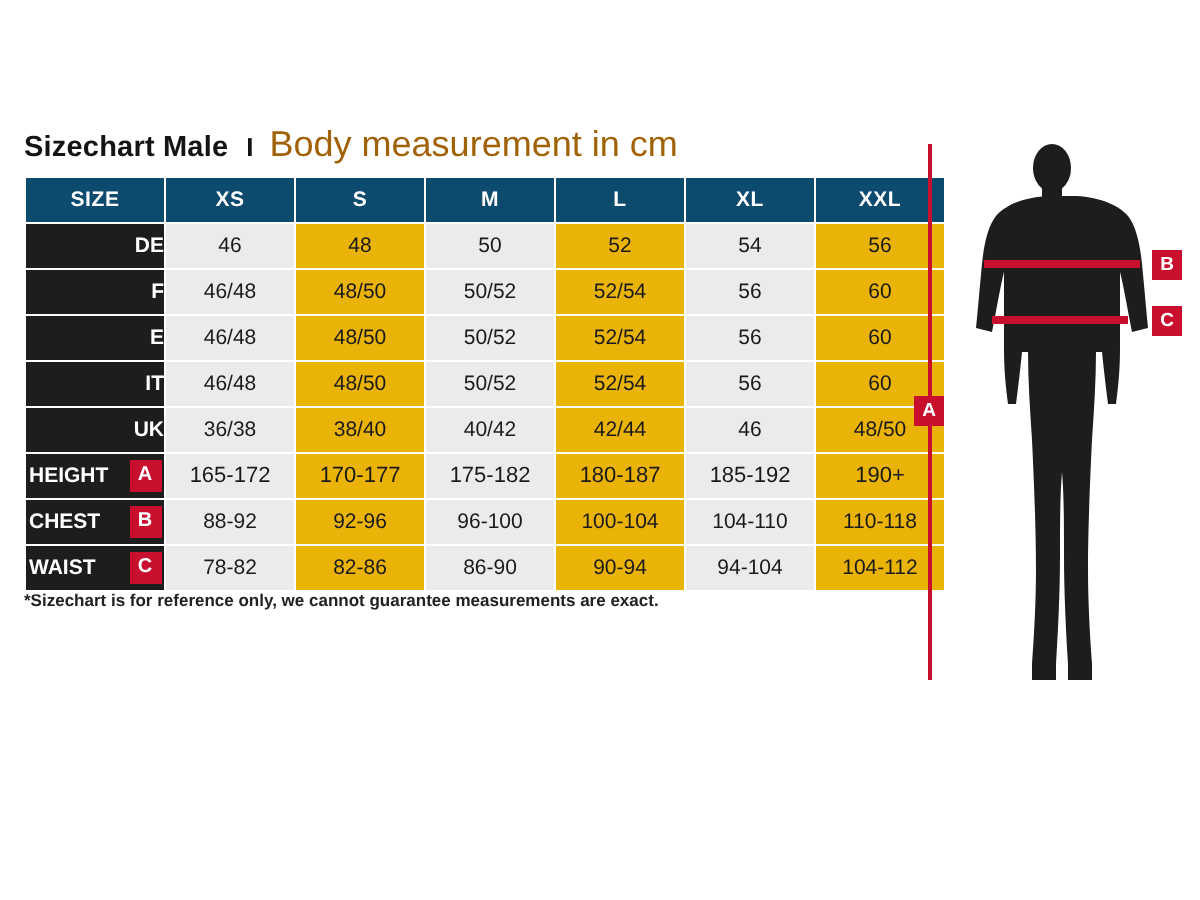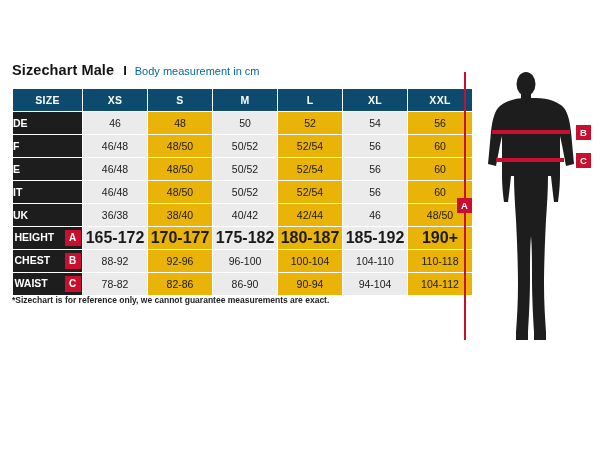--- a/index.html
+++ b/index.html
@@ -36,23 +36,23 @@
     letter-spacing: 0.1px;
     color: #141414;
   }
   .title-sep {
     font-size: 13px;
     font-weight: bold;
     color: #141414;
     margin: 0 8px 0 9px;
   }
   .title-sub {
-    font-size: 11px;
+    font-size: 18px;
     font-weight: normal;
-    color: #0369a1;
+    color: #a16207;
   }
 
   
   .chart {
     position: absolute;
     left: 12px;
     top: 88px;
     border-collapse: collapse;
     table-layout: fixed;
   }
@@ -79,21 +79,21 @@
 
   .rowlabel {
     background: #1d1d1d;
     color: #ffffff;
     font-weight: bold;
     font-size: 10.5px;
     position: relative;
   }
   .rowlabel .lbl-inner {
     display: block;
-    text-align: left;
+    text-align: right;
   }
   .rowlabel.with-badge .lbl-inner {
     display: inline-block;
     width: 48px;
     text-align: left;
   }
   .badge {
     display: inline-block;
     width: 16px;
     height: 16px;
@@ -108,22 +108,22 @@
   }
 
   td.data {
     background: #ebebeb;
     color: #1a1a1a;
   }
   td.data.alt {
     background: #eab308;
   }
   tr.bold-row td.data {
-    font-weight: bold;
-    font-size: 16px;
+    font-weight: normal;
+    font-size: 11px;
   }
 
   
   .footnote {
     position: absolute;
     left: 12px;
     top: 295px;
     font-size: 8.5px;
     font-weight: bold;
     color: #222222;

